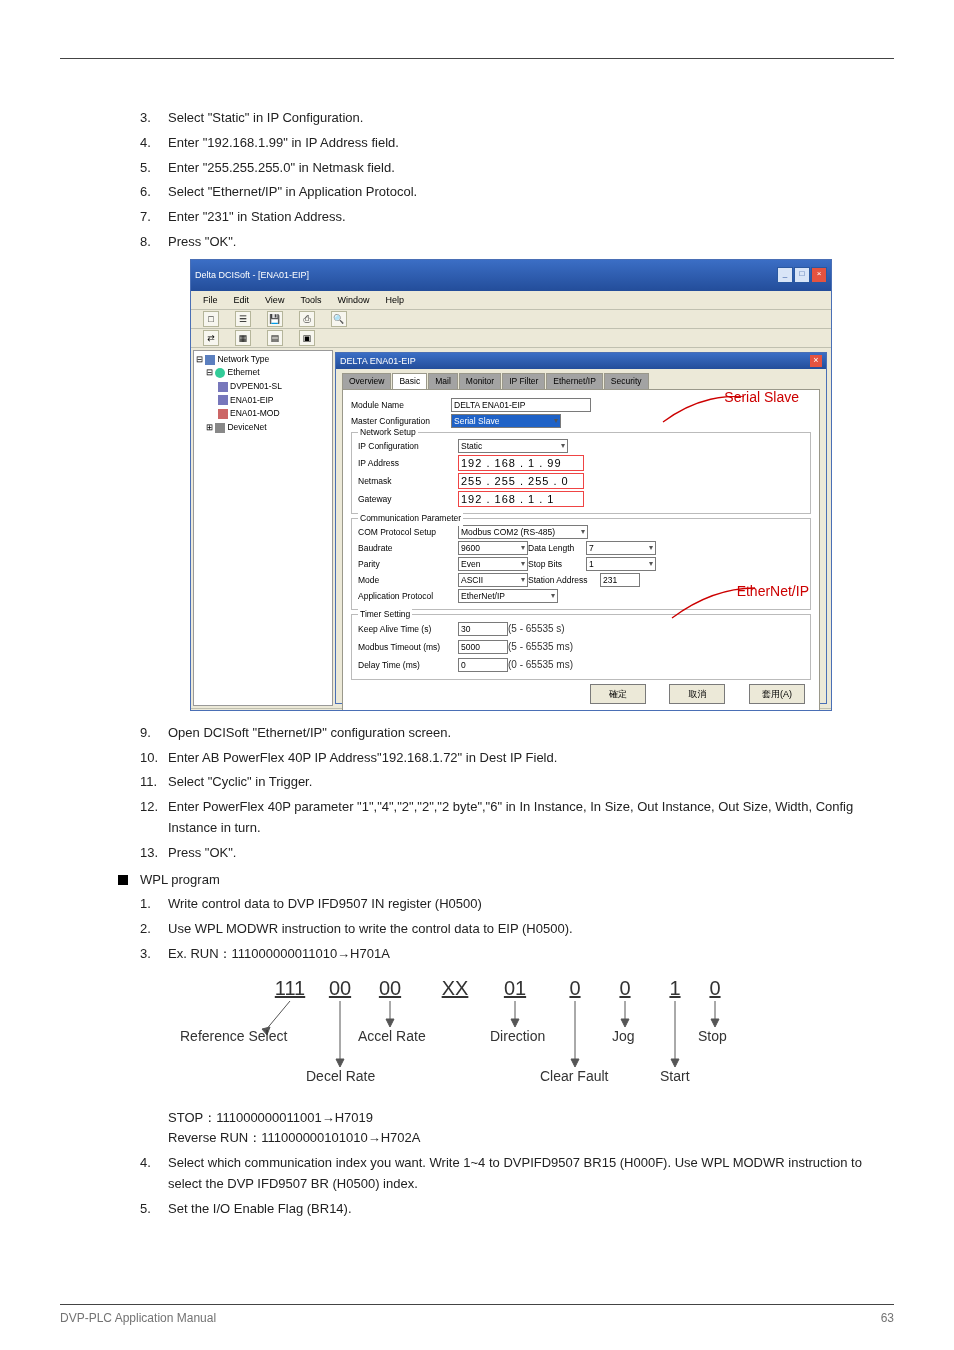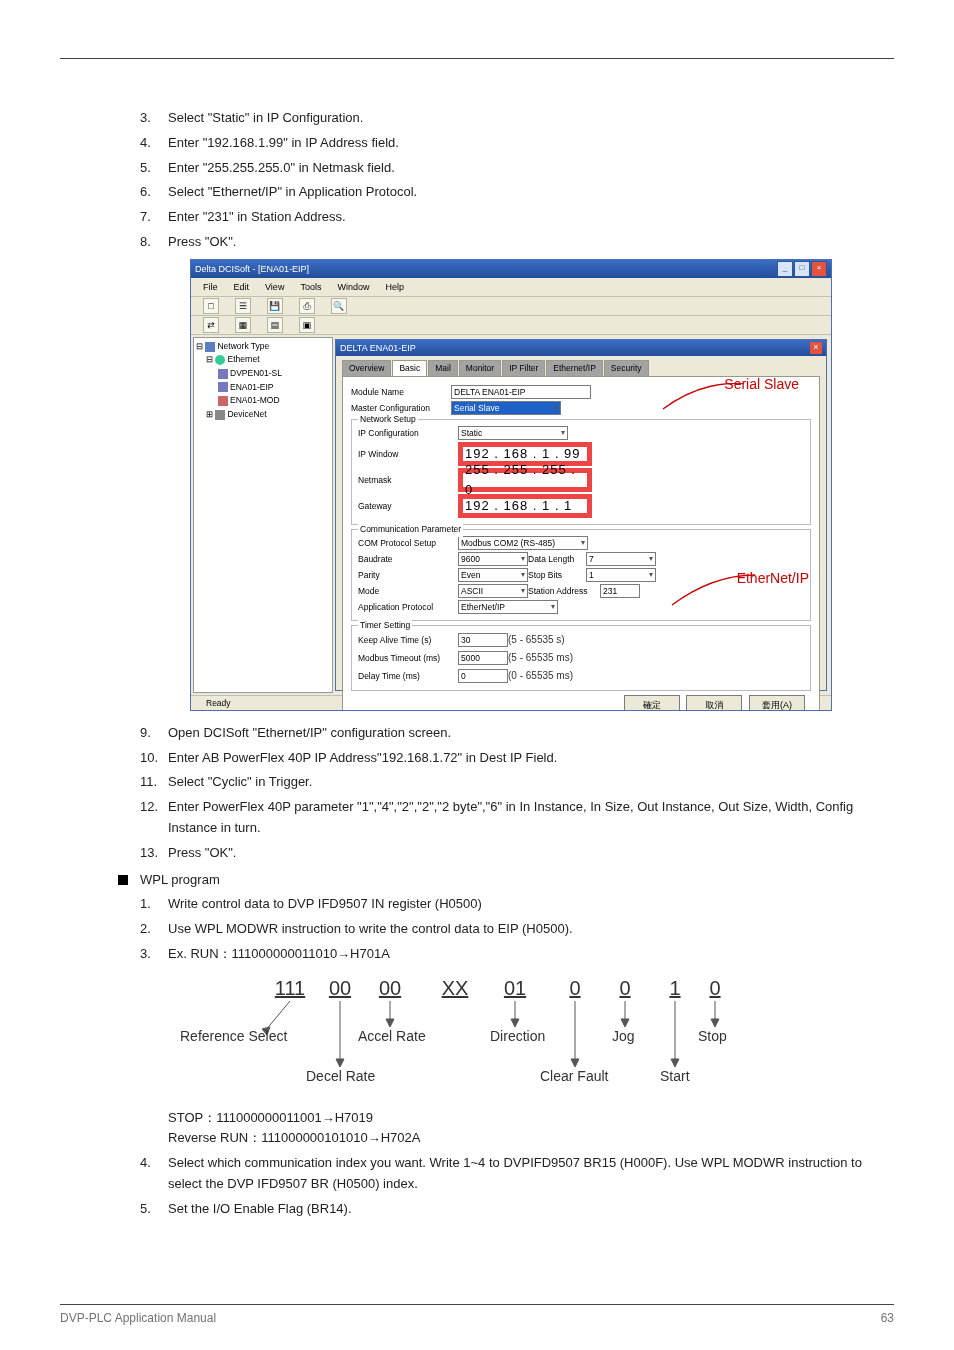--- a/index.html
+++ b/index.html
@@ -59,21 +59,21 @@
     border: 1px solid #4a6fb5;
     margin: 4px 0 12px 50px;
     position: relative;
     font-family: Tahoma, Arial, sans-serif;
     font-size: 9px;
     color: #000;
     background: #ece9d8;
     overflow: hidden;
   }
   .titlebar {
-    height: 18px;
+    height: 31px;
     background: linear-gradient(#3b6ec5, #234d9a);
     color: #fff;
     display: flex;
     align-items: center;
     padding: 0 4px;
     box-sizing: border-box;
     justify-content: space-between;
   }
   .titlebar .winbtns { display: flex; gap: 1px; }
   .winbtn {
@@ -203,38 +203,38 @@
     justify-content: space-between;
   }
   .dd { min-width: 70px; }
   .dd::after { content:"▾"; font-size:8px; color:#555; margin-left:4px; }
   .tbox.sel {
     background: #1f62c7;
     color: #fff;
   }
   .ipbox {
     height: 14px;
-    border: 5px solid #ef4444;
+    border: 1px solid #ef4444;
     background: #fff;
-    font-size: 13px;
+    font-size: 11px;
     display: inline-flex;
     align-items: center;
     width: 120px;
     padding: 0 2px;
     letter-spacing: 1px;
   }
   .hint { color: #333; font-size: 10px; }
   .btnbar { text-align: right; margin: 4px 6px 6px 0; }
   .btn {
     display: inline-flex; align-items:center; justify-content:center;
     width: 54px; height: 18px;
     border: 1px solid #7a7a7a;
     background: #ece9d8;
     font-size: 9px;
-    margin-left: 4px;
+    margin-left: 21px;
   }
   .status {
     height: 16px;
     background: #ece9d8;
     border-top: 1px solid #c0c0b0;
     display: flex; justify-content: space-between; align-items: center;
     padding: 0 15px;
     font-size: 8.5px;
   }
   .annot {
@@ -360,21 +360,21 @@
               <span class="dd tbox sel" style="width:110px">Serial Slave</span>
             </div>
 
             <div class="fieldgroup">
               <span class="fg-title">Network Setup</span>
               <div class="row">
                 <span class="lbl">IP Configuration</span>
                 <span class="dd" style="width:110px">Static</span>
               </div>
               <div class="row">
-                <span class="lbl">IP Window</span>
+                <span class="lbl">IP Address</span>
                 <span class="ipbox">192 . 168 .  1  . 99</span>
               </div>
               <div class="row">
                 <span class="lbl">Netmask</span>
                 <span class="ipbox">255 . 255 . 255 .  0</span>
               </div>
               <div class="row">
                 <span class="lbl">Gateway</span>
                 <span class="ipbox">192 . 168 .  1  .  1</span>
               </div>

